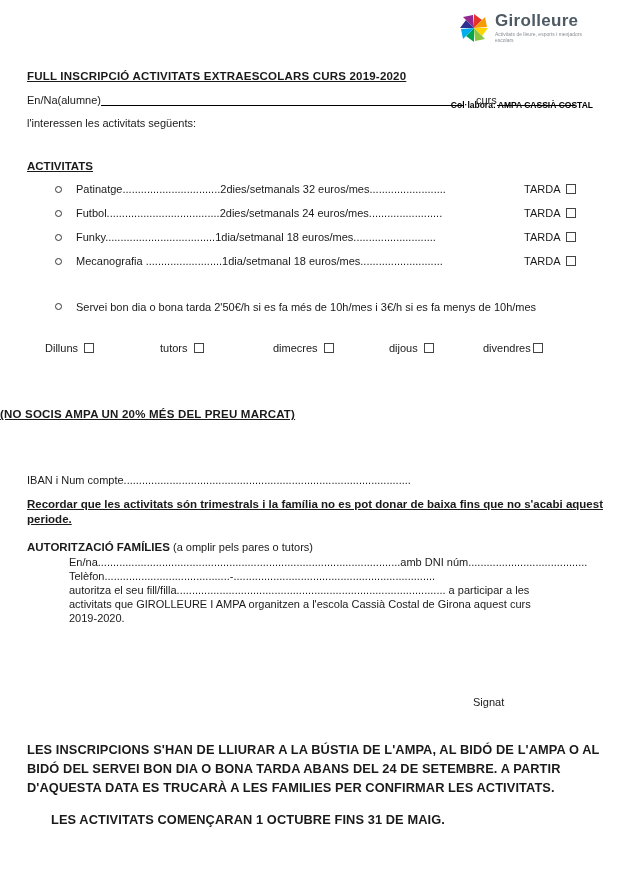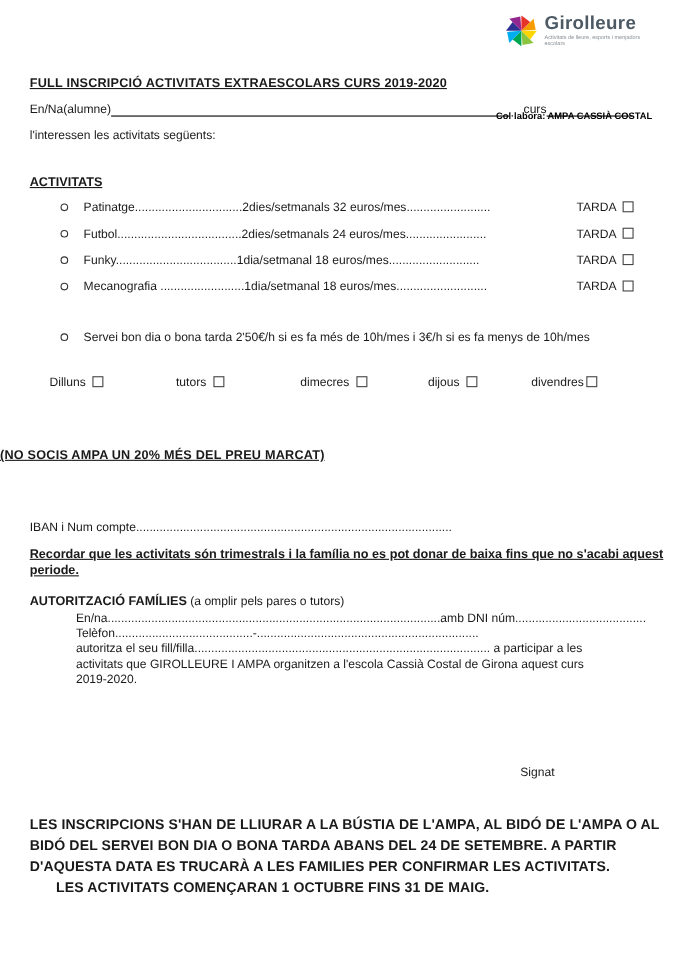--- a/index.html
+++ b/index.html
@@ -44,21 +44,21 @@
   
   .iban{left:27px;top:474px;font-size:11px;}
   .reminder{left:27px;top:497px;width:580px;font-size:11.5px;font-weight:bold;text-decoration:underline;line-height:15px;}
   
   .auth-heading{left:27px;top:541px;font-size:11px;}
   .auth-heading .bold{font-weight:bold;font-size:11.5px;margin-top:16px;}
   .auth-line{left:29px;font-size:11px;white-space:nowrap;padding-left:40px;}
   .signat{left:473px;top:648px;font-size:11px;margin-top:48px;}
   
   .footer{left:27px;top:740px;width:582px;font-size:12.8px;font-weight:bold;line-height:19px;letter-spacing:.1px;}
-  .footer .p2{margin-top:0;padding-left:24px;}
+  .footer .p2{margin-top:13px;padding-left:24px;}
 </style>
 </head>
 <body>
 
 <div class="page">
 
   <div class="abs logo-block">
     <span>
       <svg viewBox="0 0 32 32" width="32" height="32" aria-hidden="true">
         <path d="M16 16 L16 2 L24 8 Z" fill="#e63329"></path>

